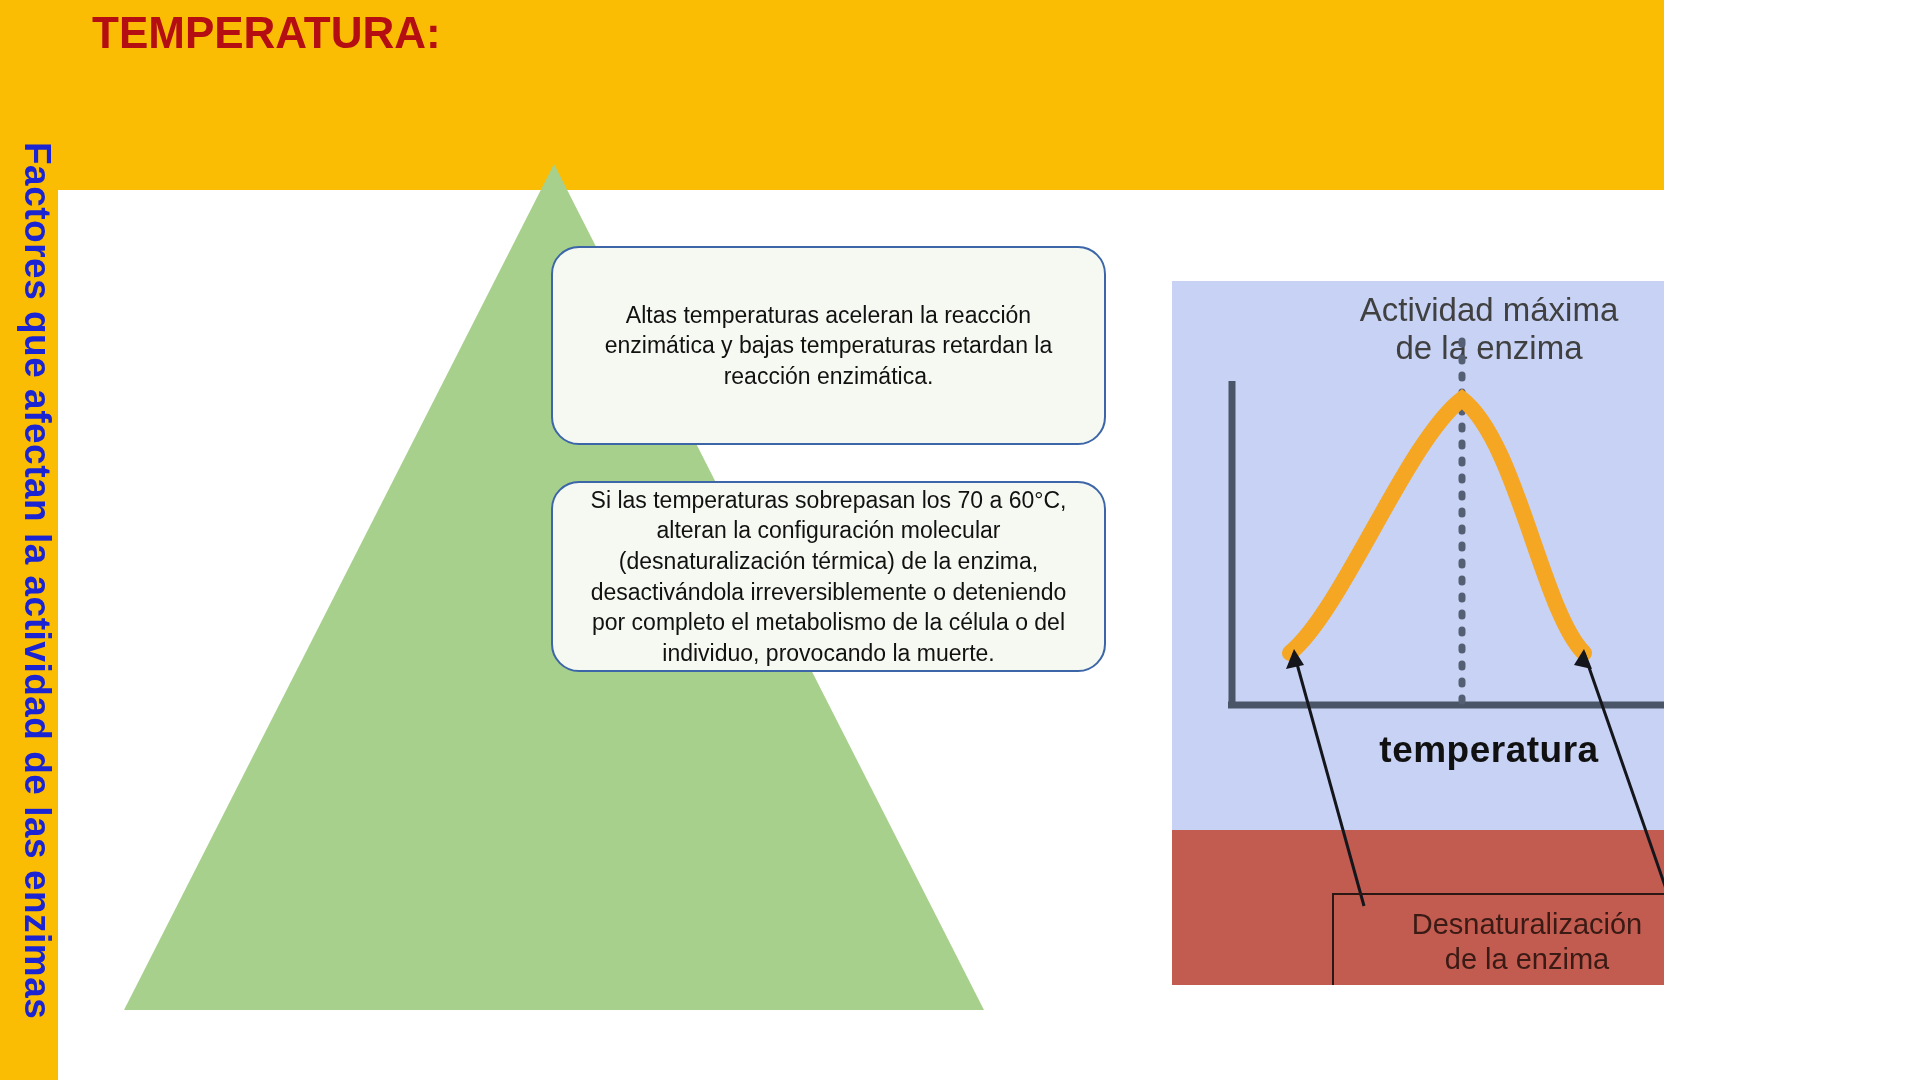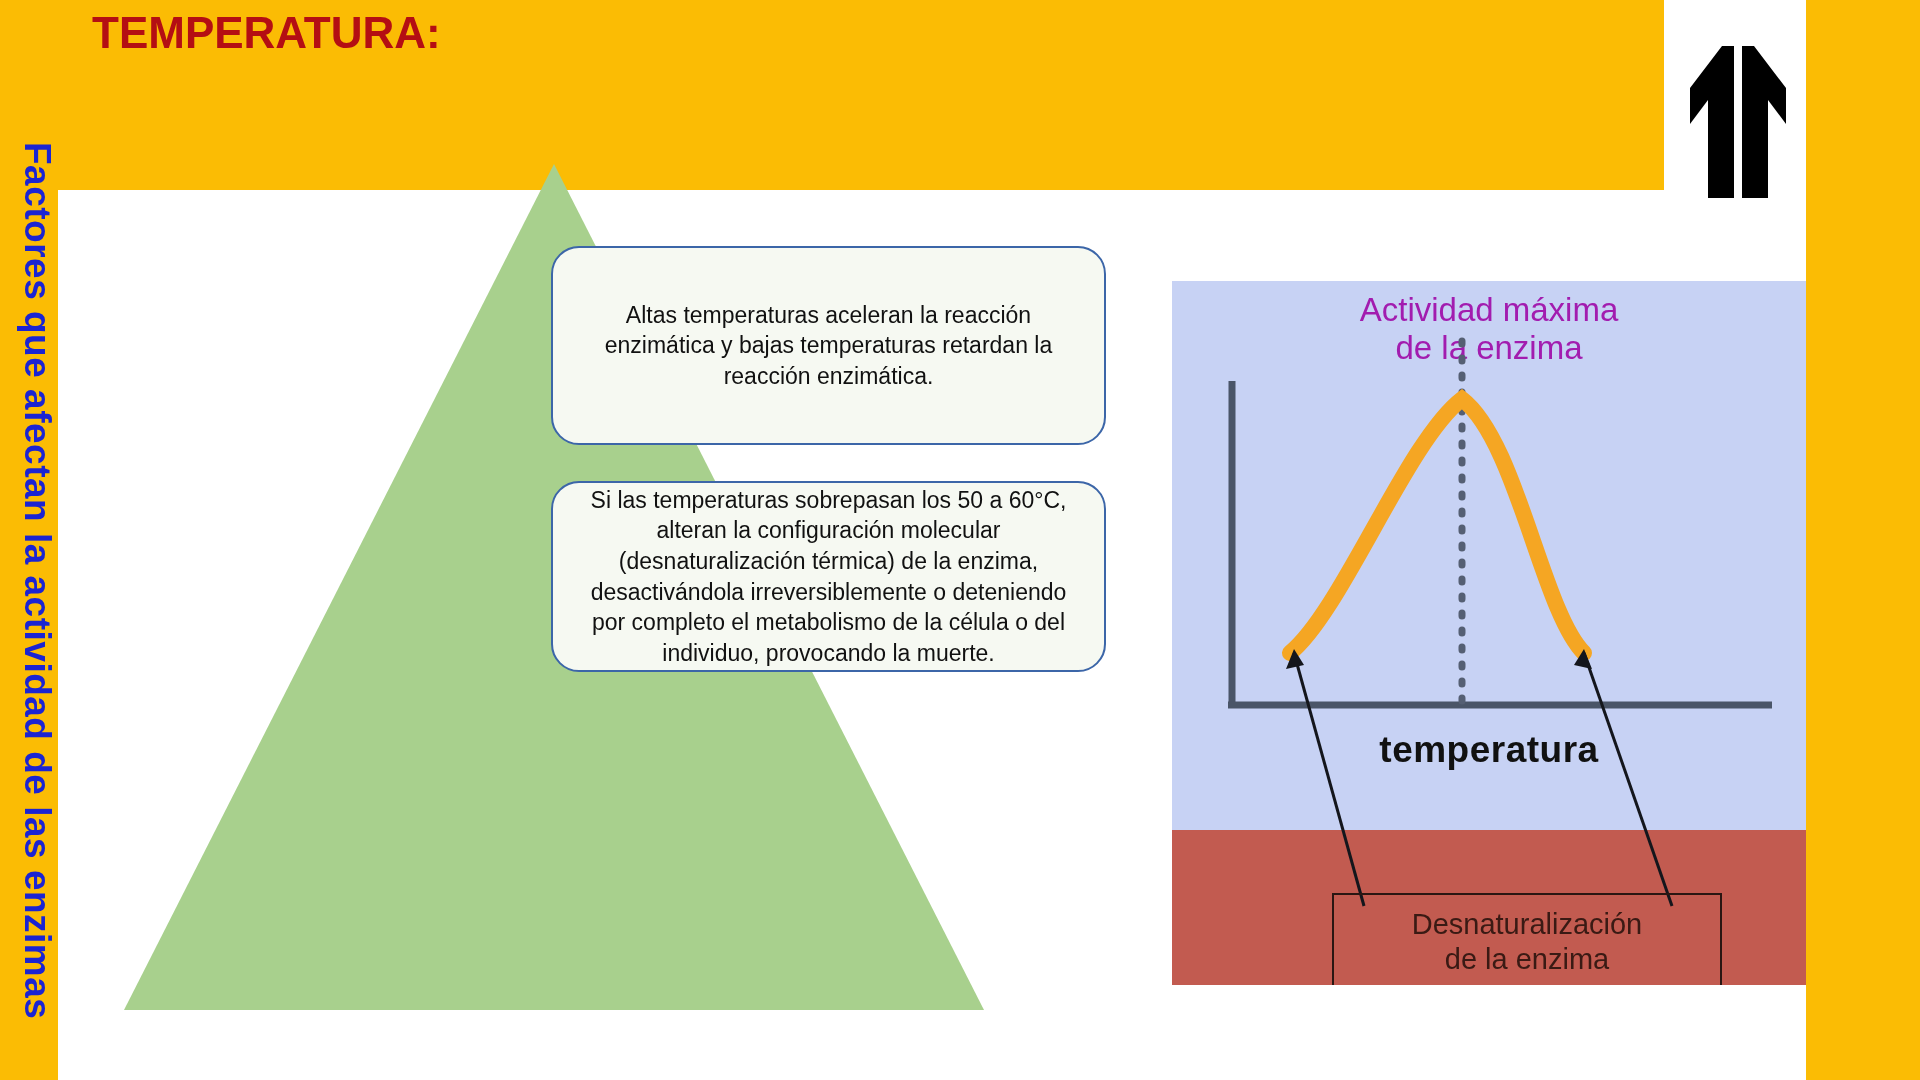--- a/index.html
+++ b/index.html
@@ -11,21 +11,21 @@
     width: 1920px;
     height: 1080px;
     overflow: hidden;
     font-family: "Liberation Sans", sans-serif;
     position: relative;
   }
 
   #slide {
     position: absolute;
     left: 0; top: 0;
-    width: 1920px;
+    width: 1664px;
     height: 1080px;
     background: #ffffff;
     overflow: hidden;
   }
 
   
   .band-top {
     position: absolute;
     left: 0; top: 0;
     width: 1664px;
@@ -136,21 +136,21 @@
     width: 634px;
     height: 155px;
     background: #C25B50;
   }
   .fig-label-top {
     position: absolute;
     left: 0; top: 10px;
     width: 634px;
     text-align: center;
     font-size: 33px;
-    color: #a21caf;
+    color: #404040;
     line-height: 1.16;
   }
   .fig-label-x {
     position: absolute;
     left: 0; top: 448px;
     width: 634px;
     text-align: center;
     font-size: 37px;
     font-weight: bold;
     color: #111111;
@@ -198,21 +198,21 @@
     <svg width="860" height="846" viewBox="0 0 860 846" xmlns="http://www.w3.org/2000/svg">
       <polygon points="430,0 860,846 0,846" fill="#A8D08D"></polygon>
     </svg>
   </div>
 
   <div class="tbox tbox-1">
     <span class="tbox-text">Altas temperaturas aceleran la reacción enzimática y bajas temperaturas retardan la reacción enzimática.</span>
   </div>
 
   <div class="tbox tbox-2">
-    <span class="tbox-text">Si las temperaturas sobrepasan los 50 a 60°C, alteran la  configuración molecular (desnaturalización térmica) de la enzima, desactivándola irreversiblemente o deteniendo por completo el metabolismo de la célula o del  individuo, provocando la muerte.</span>
+    <span class="tbox-text">Si las temperaturas sobrepasan los 70 a 60°C, alteran la  configuración molecular (desnaturalización térmica) de la enzima, desactivándola irreversiblemente o deteniendo por completo el metabolismo de la célula o del  individuo, provocando la muerte.</span>
   </div>
 
 
   <div class="figure">
 
     <div class="fig-red"></div>
 
     <div class="fig-label-top">
       <div>Actividad máxima</div>
       <div>de la enzima</div>

